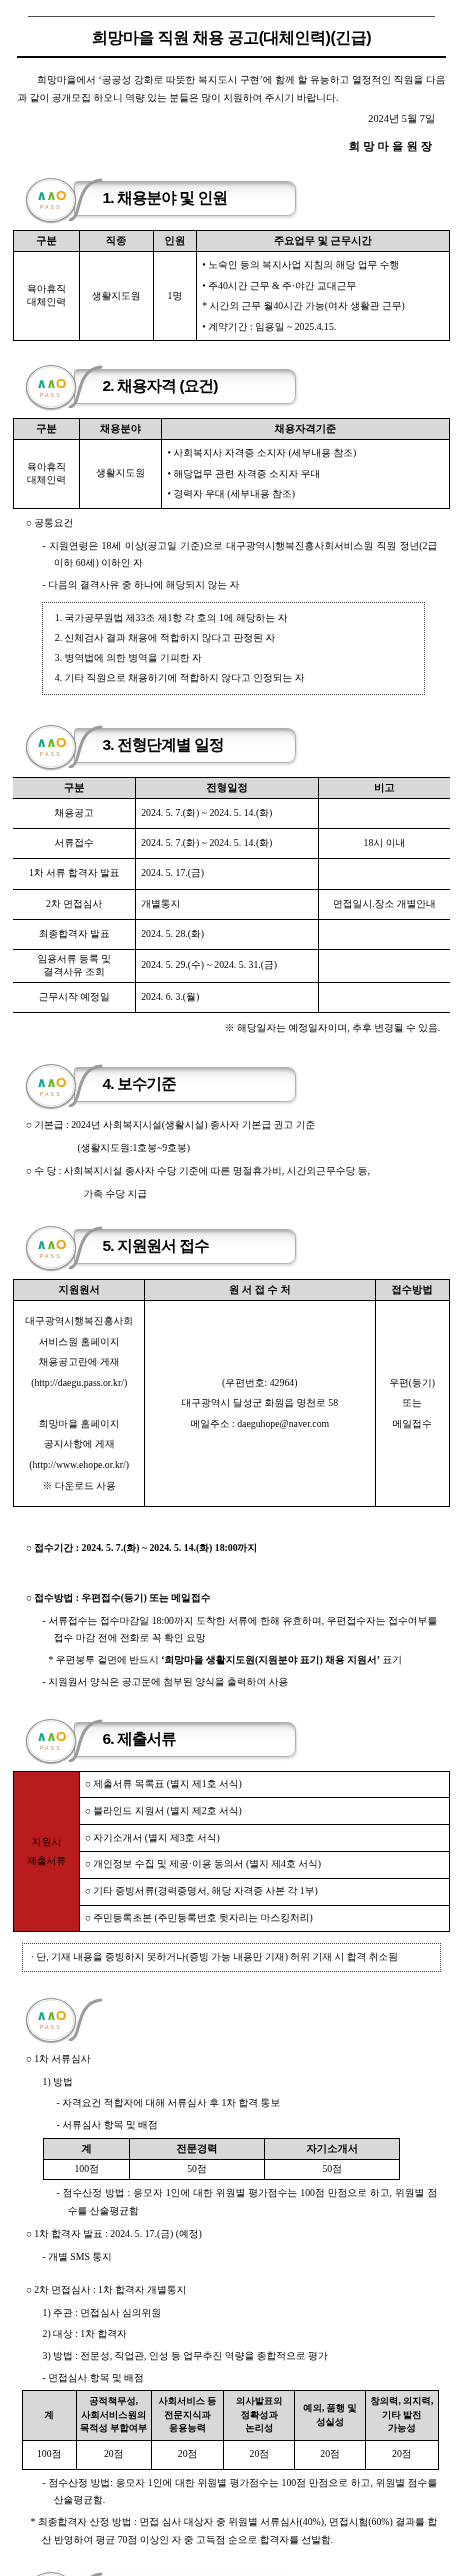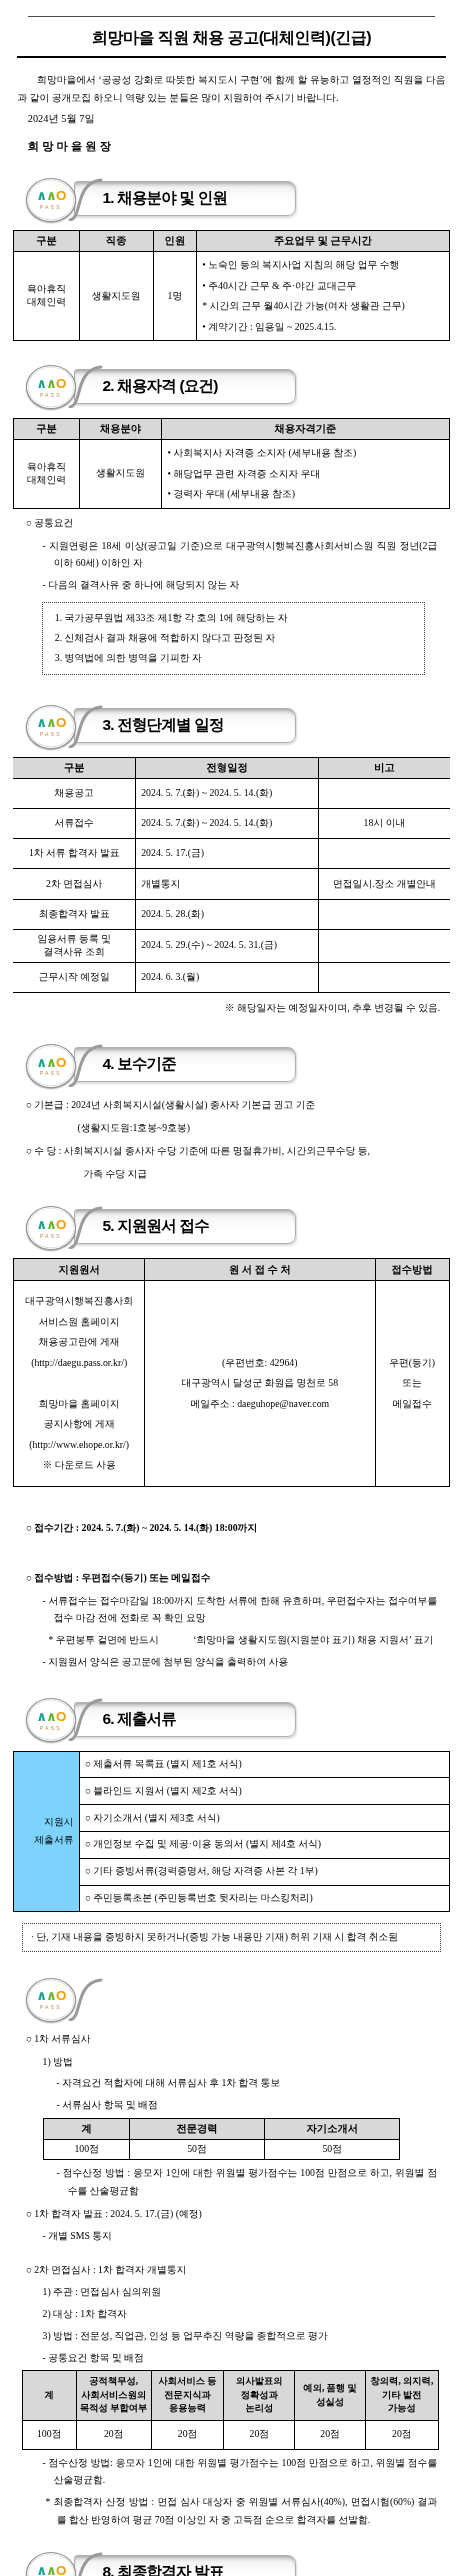--- a/index.html
+++ b/index.html
@@ -8,21 +8,21 @@
     padding:9.3px 13.4px 15.5px 13.4px;overflow:hidden;color:#000;
     font-family:"Liberation Serif","DejaVu Serif",serif;font-size:9.8px;
   }
   .hr-thin{border-top:1px solid #4a4a4a;margin:7.2px 14.4px 0 14.4px;}
   .hr-thick{border-top:2.6px solid #000;margin:7.2px 4.1px 3.1px 4.1px;}
   h1.title{
     text-align:center;margin:10.3px 0 6.2px;font-size:16px;letter-spacing:-0.5px;
     font-family:"Liberation Sans","DejaVu Sans",sans-serif;font-weight:800;
   }
   .intro{margin:13.4px 4.1px 4.1px 4.1px;line-height:1.85;text-align:justify;text-indent:2em;}
-  .rline{margin:1px 14.4px;}
+  .rline{text-align:right;margin:1px 14.4px;}
   .date-line{font-size:10.3px;}
   .signer-line{font-size:11.3px;font-weight:600;letter-spacing:3.1px;margin-top:13px;}
 
   
   .sec-header{position:relative;height:45px;margin:23px 0 8.2px 0;}
   .logo{
     position:absolute;left:12.4px;top:1px;width:48px;height:42px;z-index:3;
     border:1.5px solid #8f8f8f;border-radius:50%;background:#fff;
     display:flex;flex-direction:column;align-items:center;justify-content:center;
     box-shadow:0 1px 1.5px rgba(0,0,0,.4), inset 0 0 0 1px #fff, inset 0 0 0 1.5px #cfcfcf;
@@ -48,38 +48,38 @@
   table.tbl{border-top:1.5px solid #000;border-bottom:1.5px solid #000;}
   .center{text-align:center;}
   .pre{white-space:pre-line;}
   .duty-line{line-height:2.1;}
   td.tall{padding-top:13.4px;padding-bottom:13.4px;}
   table.open-sides th:first-child,table.open-sides td:first-child{border-left:none;}
   table.open-sides th:last-child,table.open-sides td:last-child{border-right:none;}
   table.t3 td{height:23px;}
   table.t5 td{padding-top:10.3px;padding-bottom:10.3px;line-height:2.1;}
   table.t6 td{height:19.6px;}
-  table.t6 td.gray{background:#7dd3fc;text-align:right;line-height:1.9;}
+  table.t6 td.gray{background:#b91c1c;text-align:center;line-height:1.9;}
   table.t7a{width:83%;margin-left:27px;}
   table.t7b{width:97%;margin-left:5.2px;}
   table.t7b thead th{font-size:9.3px;line-height:1.45;padding:4.1px 2.1px;}
   table.t7b td{height:21.6px;}
 
   
   .blk{margin:0 3.1px;}
   .h-item{margin:5.2px 9.3px;line-height:1.8;padding-left:15.5px;text-indent:-15.5px;text-align:justify;}
   .h-item.bold{font-weight:700;margin-top:32px;}
   .sub-item{margin:4.1px 9.3px 4.1px 26px;line-height:1.8;padding-left:11.3px;text-indent:-11.3px;text-align:justify;}
   .sub-item2{margin:4.1px 9.3px 4.1px 40px;line-height:1.8;padding-left:11.3px;text-indent:-11.3px;text-align:justify;}
   .indent-sub{margin:3.1px 9.3px 3.1px 61px;line-height:1.8;}
   .dotted-box{border:1px dotted #3c3c3c;margin:8.2px 21.6px 6.2px 26px;padding:5.2px 11.3px;}
   .dotted-box div{line-height:2.05;}
   .dotted-note{border:1px dotted #3c3c3c;margin:10.3px 8.2px 6.2px 8.2px;padding:5.2px 8.2px;line-height:1.7;}
   .tbl-note{margin:7.2px 9.3px;line-height:1.7;text-align:right;}
-  .b{ font-weight:400;margin-left:32px; }
+  .b{ font-weight:700; }
 </style>
 </head>
 <body>
 
 <div class="page">
 
   <div class="hr-thin"></div>
   <h1 class="title">희망마을 직원 채용 공고(대체인력)(긴급)</h1>
   <div class="hr-thick"></div>
 
@@ -171,20 +171,21 @@
     </tbody>
   </table>
   <div class="blk">
     <div class="h-item">○ 공통요건</div>
     <div class="sub-item">- 지원연령은 18세 이상(공고일 기준)으로 대구광역시행복진흥사회서비스원 직원 정년(2급 이하 60세) 이하인 자</div>
     <div class="sub-item">- 다음의 결격사유 중 하나에 해당되지 않는 자</div>
     <div class="dotted-box">
       <div>1. 국가공무원법 제33조 제1항 각 호의 1에 해당하는 자</div>
       <div>2. 신체검사 결과 채용에 적합하지 않다고 판정된 자</div>
       <div>3. 병역법에 의한 병역을 기피한 자</div>
+      <div>4. 기타 직원으로 채용하기에 적합하지 않다고 인정되는 자</div>
     </div>
   </div>
 
   <div class="sec-header" style="margin-top:29px;">
   <span class="logo">
     <span class="marks"><i class="m1">∧</i><i class="m2">∧</i><i class="m3">O</i></span>
     <span class="pass-text">PASS</span>
   </span>
   <svg class="swoosh" viewBox="0 0 72 86" aria-hidden="true">
     <path d="M8 84 C 32 80, 16 12, 68 6" fill="none" stroke="#9b9b9b" stroke-width="6" stroke-linecap="round"></path>
@@ -402,21 +403,21 @@
       </tbody>
     </table>
     <div class="sub-item2">- 점수산정 방법 : 응모자 1인에 대한 위원별 평가점수는 100점 만점으로 하고, 위원별 점수를 산술평균함</div>
     <div class="h-item">○ 1차 합격자 발표 : 2024. 5. 17.(금) (예정)</div>
     <div class="sub-item">- 개별 SMS 통지</div>
 
     <div class="h-item" style="margin-top:15.5px;">○ 2차 면접심사 : 1차 합격자 개별통지</div>
     <div class="sub-item">1) 주관 : 면접심사 심의위원</div>
     <div class="sub-item">2) 대상 : 1차 합격자</div>
     <div class="sub-item">3) 방법 : 전문성, 직업관, 인성 등 업무추진 역량을 종합적으로 평가</div>
-    <div class="sub-item">- 공통요건 항목 및 배점</div>
+    <div class="sub-item">- 면접심사 항목 및 배점</div>
     <table class="tbl t7b">
       <colgroup>
           <col style="width:13%">
           <col style="width:18%">
           <col style="width:17.5%">
           <col style="width:17%">
           <col style="width:17%">
           <col style="width:17.5%">
         </colgroup>
       <thead>
@@ -443,21 +444,21 @@
           <td class="center">100점</td>
           <td class="center">20점</td>
           <td class="center">20점</td>
           <td class="center">20점</td>
           <td class="center">20점</td>
           <td class="center">20점</td>
         </tr>
       </tbody>
     </table>
     <div class="sub-item">- 점수산정 방법: 응모자 1인에 대한 위원별 평가점수는 100점 만점으로 하고, 위원별 점수를 산술평균함.</div>
-    <div class="sub-item" style="margin-left:29px;">* 최종합격자 산정 방법 : 면접 심사 대상자 중 위원별 서류심사(40%), 면접시험(60%) 결과를 합산 반영하여 평균 70점 이상인 자 중 고득점 순으로 합격자를 선발함.</div>
+    <div class="sub-item" style="margin-left:14px;">* 최종합격자 산정 방법 : 면접 심사 대상자 중 위원별 서류심사(40%), 면접시험(60%) 결과를 합산 반영하여 평균 70점 이상인 자 중 고득점 순으로 합격자를 선발함.</div>
   </div>
 
   <div class="sec-header">
   <span class="logo">
     <span class="marks"><i class="m1">∧</i><i class="m2">∧</i><i class="m3">O</i></span>
     <span class="pass-text">PASS</span>
   </span>
   <svg class="swoosh" viewBox="0 0 72 86" aria-hidden="true">
     <path d="M8 84 C 32 80, 16 12, 68 6" fill="none" stroke="#9b9b9b" stroke-width="6" stroke-linecap="round"></path>
   </svg>

